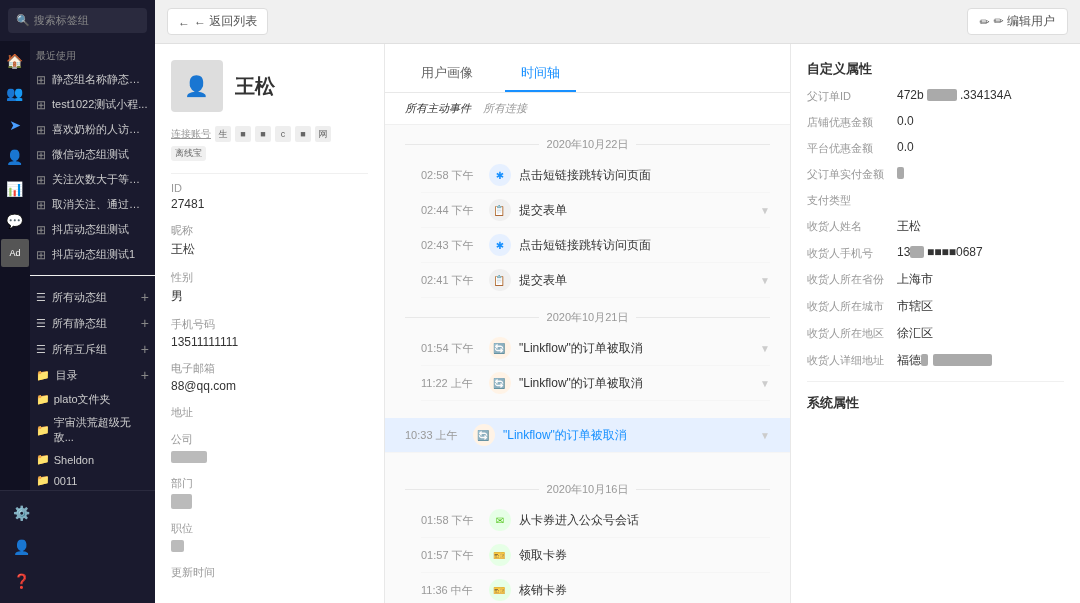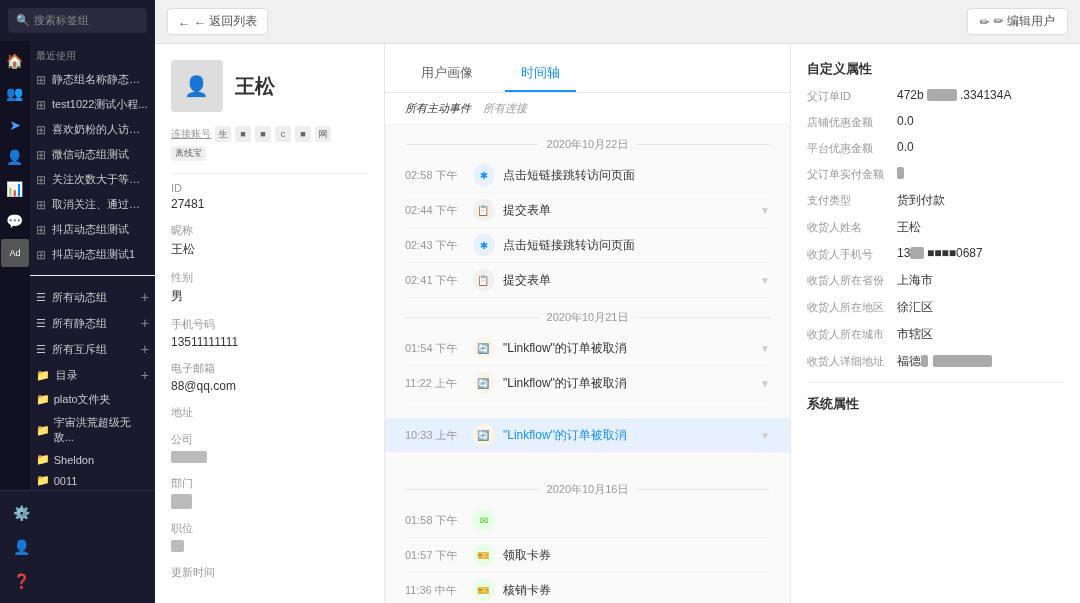--- a/index.html
+++ b/index.html
@@ -63,21 +63,21 @@
     .tab.active { color: #1890ff; border-bottom: 2px solid #1890ff; }
     .sub-tab-bar { display: flex; gap: 12px; padding: 8px 20px; background: #fff; border-bottom: 1px solid #f0f0f0; font-style: italic; }
     .sub-tab { font-size: 11px; color: #999; cursor: pointer; }
     .sub-tab.active { color: #333; }
 
     .timeline { padding: 0 20px; }
     .date-divider { display: flex; align-items: center; gap: 8px; padding: 12px 0 6px; }
     .date-line { flex: 1; height: 1px; background: #e8e8e8; }
     .date-label { font-size: 11px; color: #999; white-space: nowrap; }
 
-    .timeline-item { display: flex; align-items: center; gap: 8px; padding: 6px 0; border-bottom: 1px solid #f5f5f5; cursor: pointer; }
+    .timeline-item { display: flex; align-items: center; gap: 8px; padding: 6px 0; border-bottom: 1px solid #f5f5f5; cursor: pointer; margin-left: 16px; }
     .timeline-item.highlighted { background: #e6f0ff; margin: 17px -20px; padding: 6px 20px; }
     .time-label { font-size: 11px; color: #999; width: 60px; flex-shrink: 0; }
     .event-icon { width: 22px; height: 22px; border-radius: 50%; display: flex; align-items: center; justify-content: center; font-size: 10px; flex-shrink: 0; }
     .event-icon.blue { background: #e6f0ff; color: #1890ff; }
     .event-icon.gray { background: #f0f0f0; color: #999; }
     .event-icon.orange { background: #fff3e6; color: #fa8c16; }
     .event-icon.green { background: #e6ffe6; color: #52c41a; }
     .event-text { font-size: 12px; color: #333; flex: 1; overflow: hidden; text-overflow: ellipsis; white-space: nowrap; }
     .event-text.highlighted { color: #1890ff; }
     .expand-icon { color: #ccc; font-size: 10px; }
@@ -357,20 +357,21 @@
         </div>
 
         <div class="date-divider">
           <div class="date-line"></div>
           <div class="date-label">2020年10月16日</div>
           <div class="date-line"></div>
         </div>
         <div class="timeline-item">
           <span class="time-label">01:58 下午</span>
           <div class="event-icon green">✉</div>
+          <span class="event-text">从卡券进入公众号会话</span>
         </div>
         <div class="timeline-item">
           <span class="time-label">01:57 下午</span>
           <div class="event-icon green">🎫</div>
           <span class="event-text">领取卡券</span>
         </div>
         <div class="timeline-item">
           <span class="time-label">11:36 中午</span>
           <div class="event-icon green">🎫</div>
           <span class="event-text">核销卡券</span>
@@ -404,44 +405,43 @@
         <div class="prop-val">0.0</div>
       </div>
       <div class="prop-row">
         <div class="prop-key">父订单实付金额</div>
         <div class="prop-val">
           <span class="blur" style="background:#aaa;color:transparent;">■</span>
         </div>
       </div>
       <div class="prop-row">
         <div class="prop-key">支付类型</div>
-        <div class="prop-val">货到付款</div>
       </div>
       <div class="prop-row">
         <div class="prop-key">收货人姓名</div>
         <div class="prop-val">王松</div>
       </div>
       <div class="prop-row">
         <div class="prop-key">收货人手机号</div>
         <div class="prop-val">
           <span>13</span><span class="blur" style="background:#aaa;color:transparent;">■■</span>
           <span>■■■■0687</span>
         </div>
       </div>
       <div class="prop-row">
         <div class="prop-key">收货人所在省份</div>
         <div class="prop-val">上海市</div>
       </div>
       <div class="prop-row">
+        <div class="prop-key">收货人所在城市</div>
+        <div class="prop-val">市辖区</div>
+      </div>
+      <div class="prop-row">
         <div class="prop-key">收货人所在地区</div>
         <div class="prop-val">徐汇区</div>
-      </div>
-      <div class="prop-row">
-        <div class="prop-key">收货人所在城市</div>
-        <div class="prop-val">市辖区</div>
       </div>
       <div class="prop-row">
         <div class="prop-key">收货人详细地址</div>
         <div class="prop-val">
           <span>福德</span><span class="blur" style="background:#aaa;color:transparent;">■</span>
           <span class="blur" style="background:#aaa;color:transparent; margin-left:2px;">■■ ■■■ ■■■</span>
         </div>
       </div>
 
       <div class="divider" style="margin: 12px 0;"></div>

